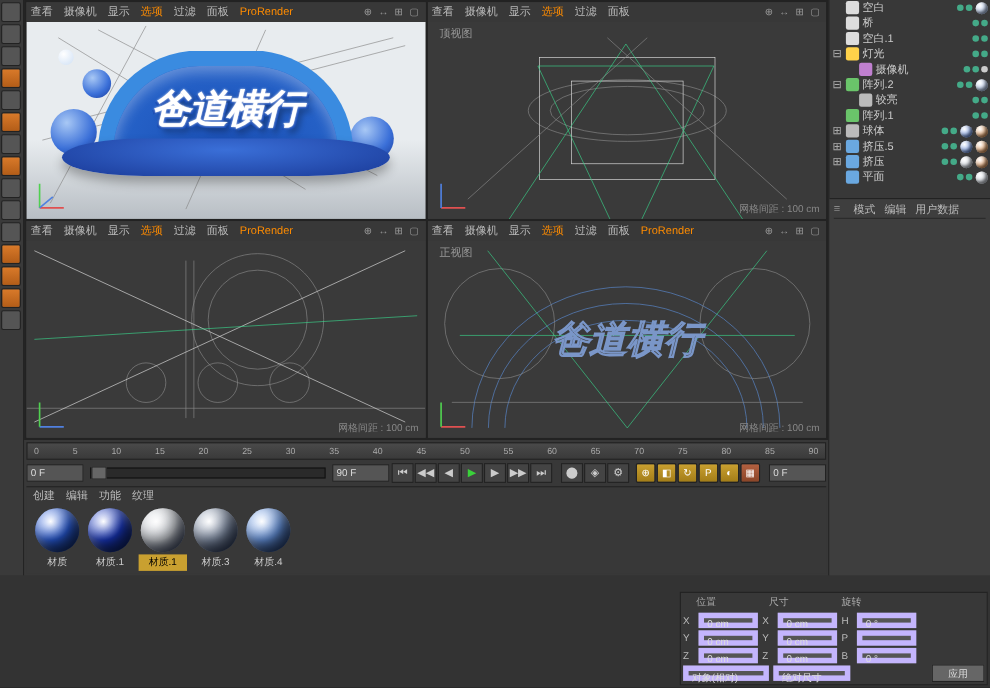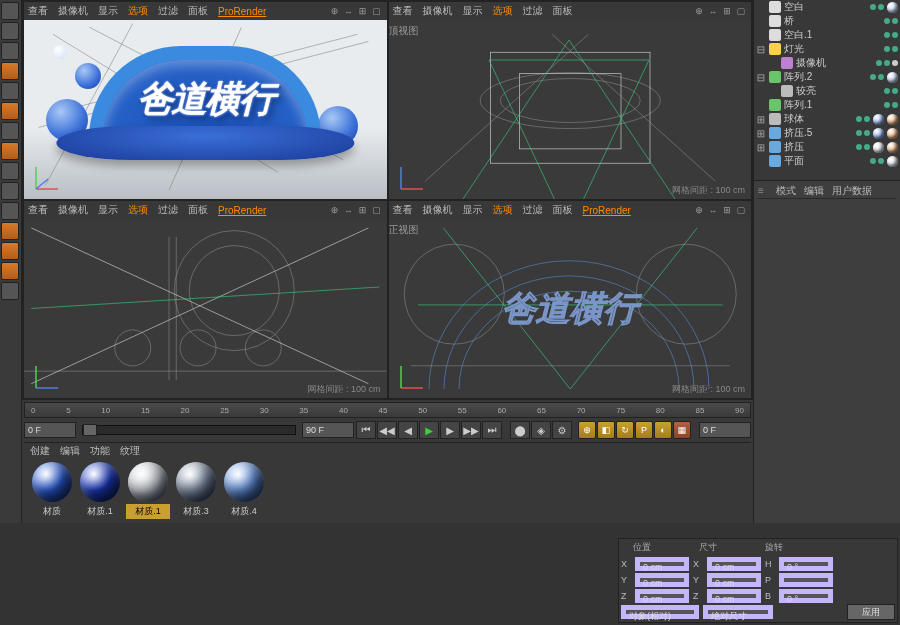--- a/index.html
+++ b/index.html
@@ -7,26 +7,26 @@
 
 .app { display: grid; grid-template-columns: 22px 1fr 147px; height: 523px; }
 .left-tools { background: #3a3a3a; border-right: 1px solid #222; display: flex; flex-direction: column; gap: 2px; padding: 2px 1px; }
 .left-tools div { width: 18px; height: 18px; background: #555; border: 1px solid #222; border-radius: 2px; }
 .left-tools .orange { background: linear-gradient(#d97a2a,#b35d18); }
 
 .center { display: grid; grid-template-rows: 1fr auto; }
 .viewgrid { display: grid; grid-template-columns: 1fr 1fr; grid-template-rows: 1fr 1fr; gap: 2px; background: #222; padding: 2px; }
 .viewport { background: #3e3e3e; display: flex; flex-direction: column; position: relative; overflow: hidden; }
 .vp-menu { height: 18px; background: #383838; display: flex; align-items: center; padding: 0 4px; gap: 10px; color: #bbb; font-size: 10px; }
-.vp-menu .pro { color: #ff8c00; text-decoration: underline; }
+.vp-menu .pro { color: #ff8c00; }
 .vp-menu .spacer { flex: 1; }
 .vp-menu-icons { display: flex; gap: 2px; }
 .vp-menu-icons span { width: 12px; height: 12px; display: inline-flex; align-items: center; justify-content: center; color: #999; font-size: 9px; }
 .vp-content { flex: 1; position: relative; background: #3a3a3a; }
-.vp-label { position: absolute; top: 4px; left: 0; color: #999; font-size: 10px; }
+.vp-label { position: absolute; top: 4px; left: 11px; color: #999; font-size: 10px; }
 .vp-footer { position: absolute; bottom: 2px; right: 6px; color: #888; font-size: 9px; }
 
 .axis { position: absolute; bottom: 6px; left: 8px; width: 30px; height: 30px; }
 .axis line { stroke-width: 1.5; }
 
 .bottom { background: #383838; padding: 2px; }
 .timeline { height: 16px; background: linear-gradient(#4a4a4a,#3a3a3a); border: 1px solid #222; position: relative; margin-bottom: 2px; }
 .timeline-ticks { display: flex; justify-content: space-between; padding: 0 6px; font-size: 8px; color: #aaa; height: 100%; align-items: center; }
 .timeline-play { height: 20px; display: flex; align-items: center; gap: 2px; }
 .tfield { width: 52px; height: 16px; background: #555; border: 1px solid #222; color: #ddd; font-size: 9px; padding: 0 3px; display: inline-flex; align-items: center; }

